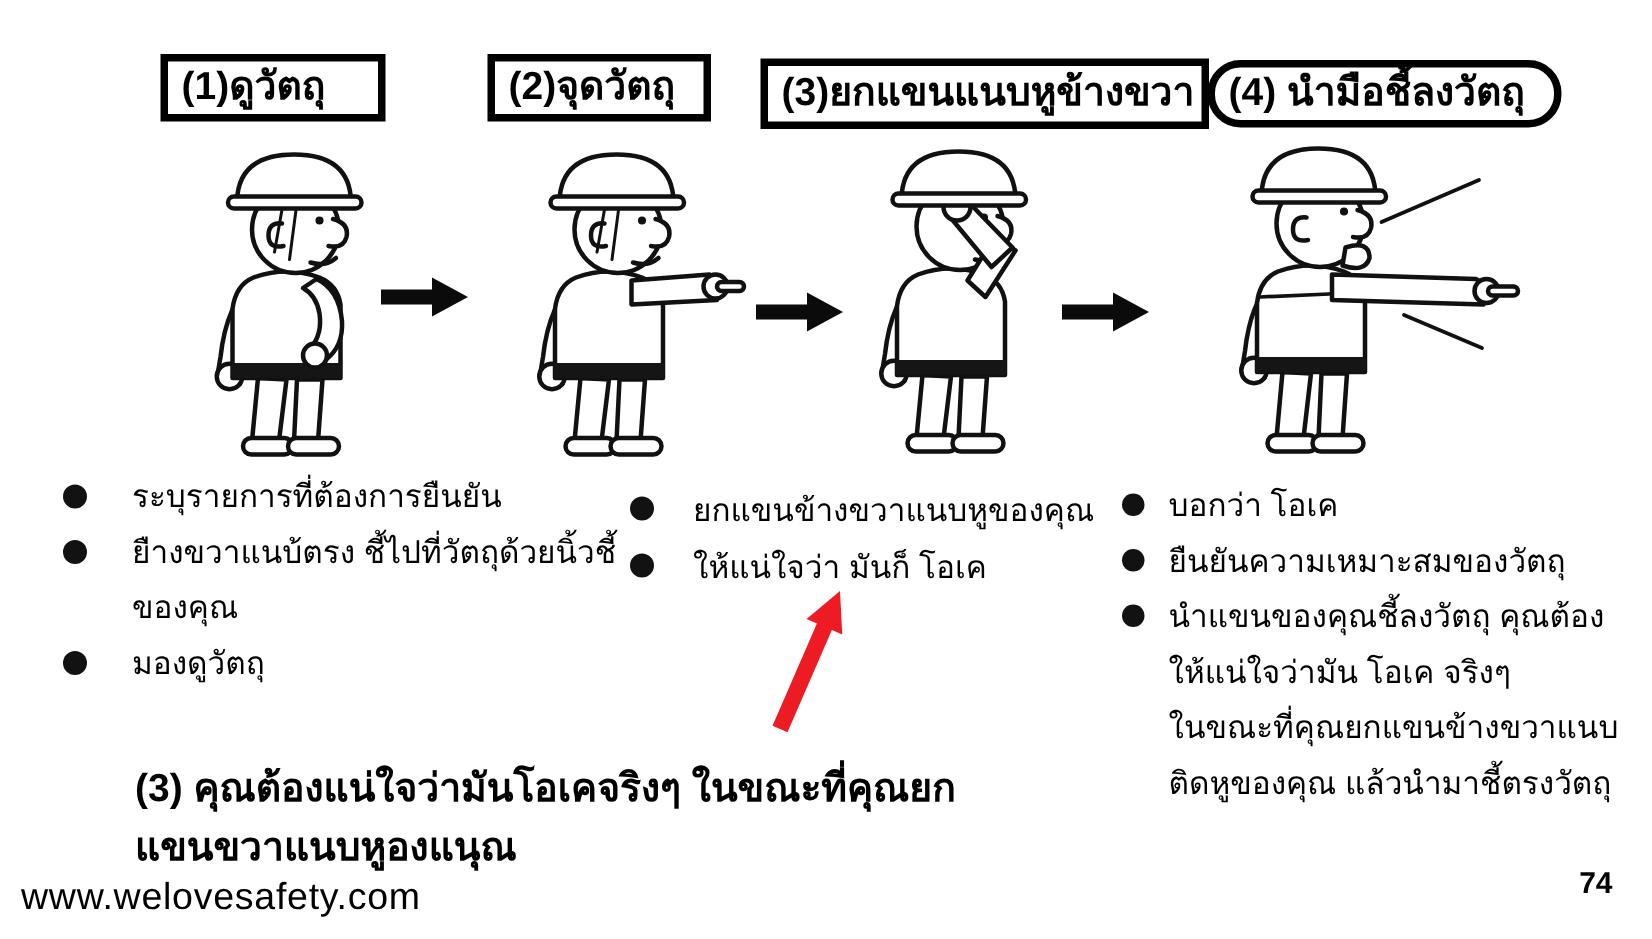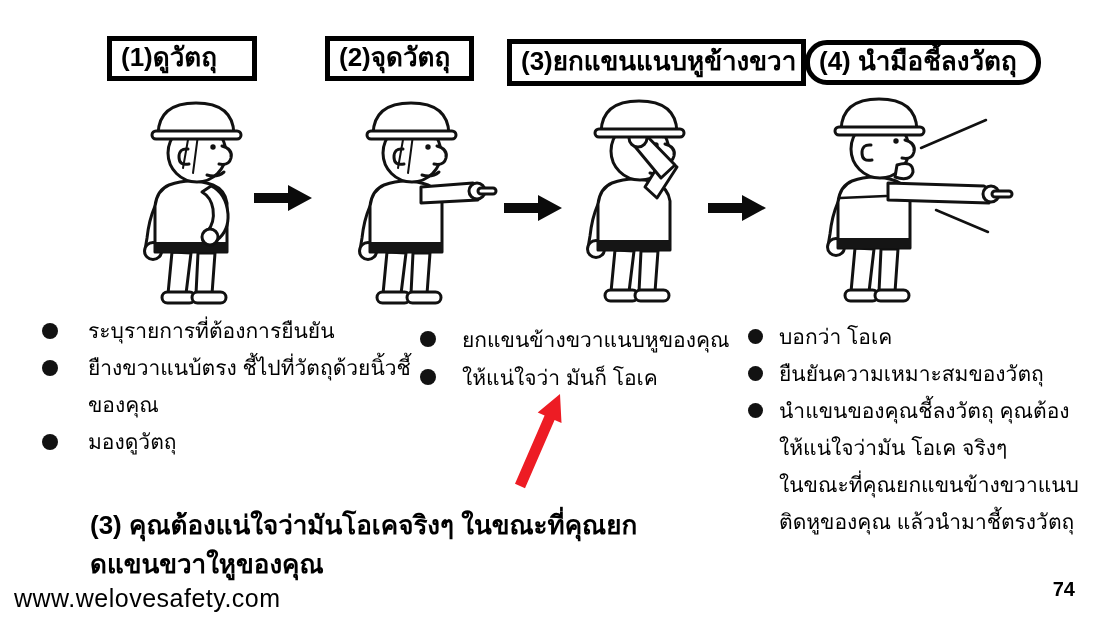--- a/index.html
+++ b/index.html
@@ -241,19 +241,19 @@
       <span class="bt">ติดหูของคุณ แล้วนำมาชี้ตรงวัตถุ</span>
     </div>
   </div>
 
   <svg id="redarrow" width="84" height="116" viewBox="0 0 84 116">
     <polygon points="15,103.8 44.6,35.6 37.7,32.6 60,14 61.5,43 54.6,40 25,108.2" fill="#ed1c24"></polygon>
   </svg>
 
   <div class="note">
     <div>(3) คุณต้องแน่ใจว่ามันโอเคจริงๆ ในขณะที่คุณยก</div>
-    <div>ดแขนขวาใหูของคุณ</div>
+    <div>แขนขวาแนบหูองแนุณ</div>
   </div>
 
   <div class="website">www.welovesafety.com</div>
   <div class="pagenum">74</div>
 
 </div>
 
 </body></html>

